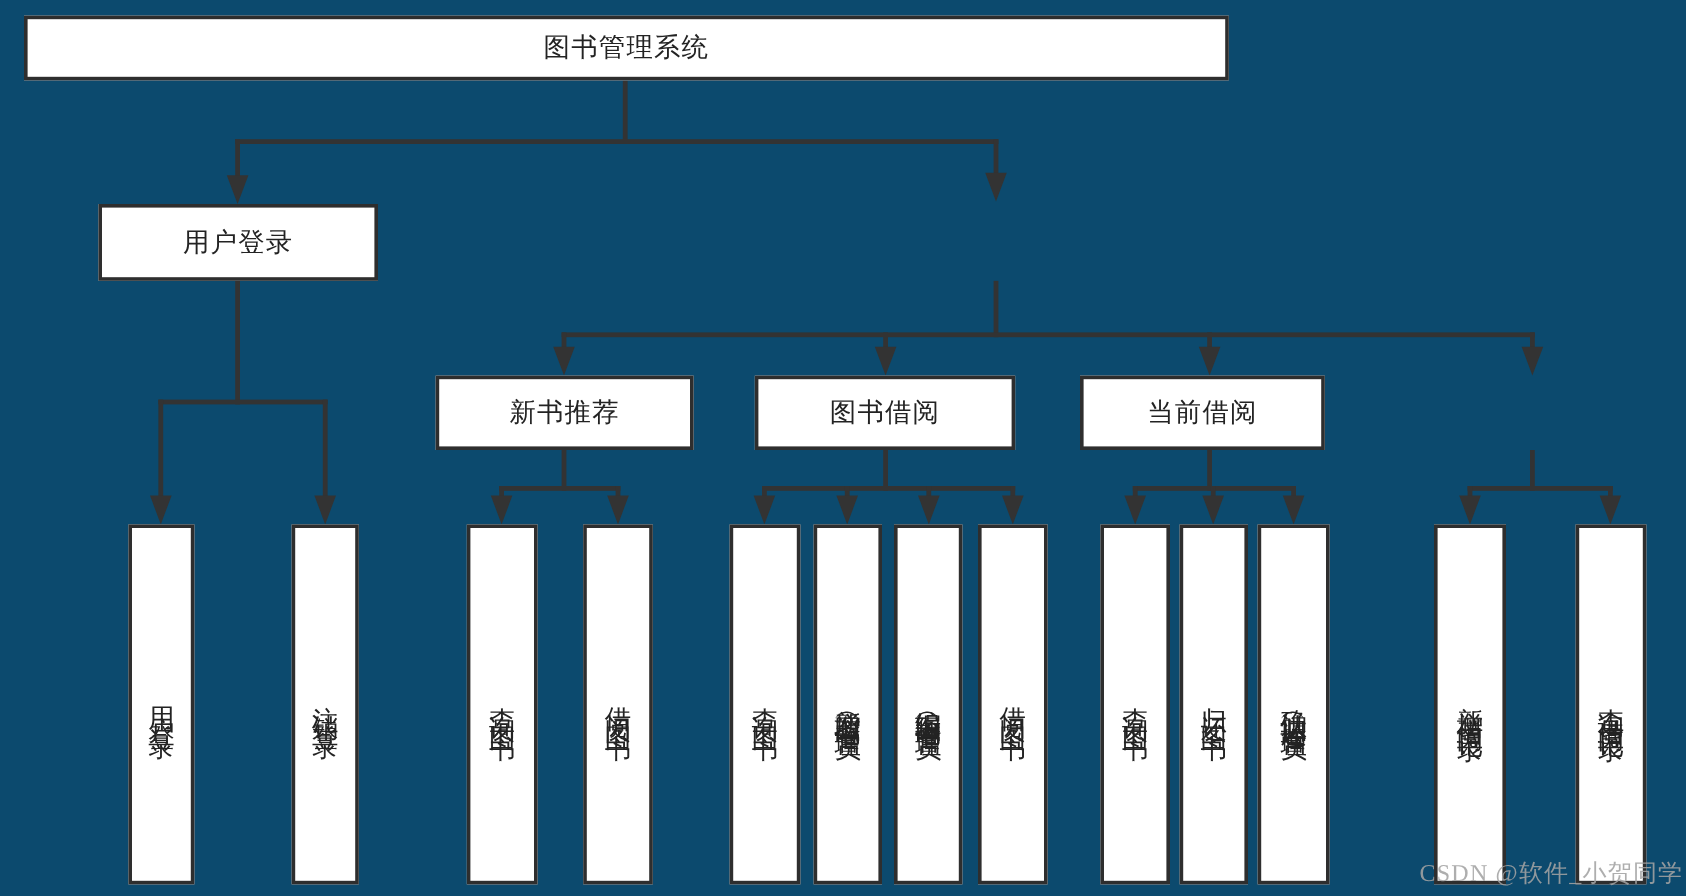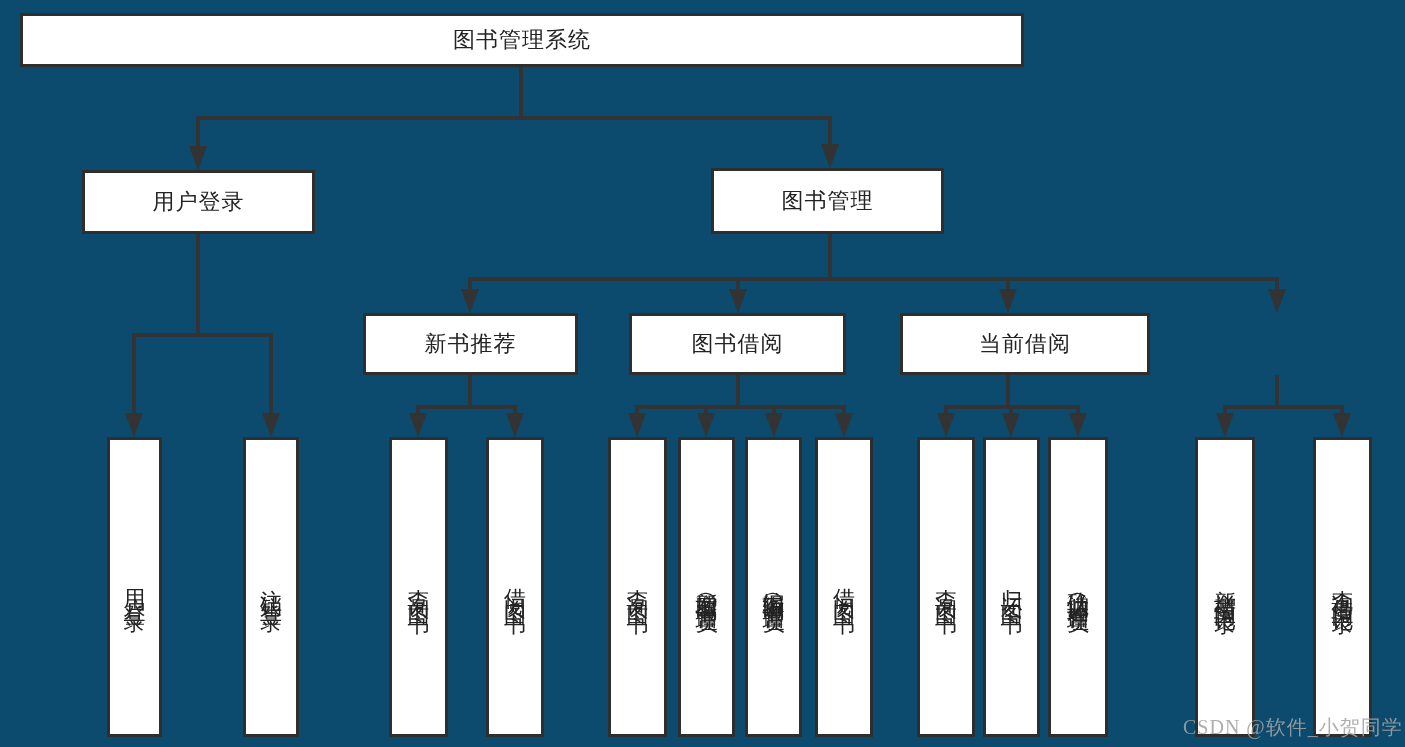--- a/index.html
+++ b/index.html
@@ -111,31 +111,28 @@
       <div class="carrow" style="left: 1333px; top: 413px;"></div>
     </div>
 
   <div class="hbox" style="left:20px;top:13px;width:1004px;height:54px">
     <span>图书管理系统</span>
   </div>
 
   <div class="hbox" style="left:82px;top:170px;width:233px;height:64px">
     <span>用户登录</span>
   </div>
-  <div class="hbox" style="left:711px;top:168px;width:233px;height:66px">
-    <span>图书管理</span>
-  </div>
 
   <div class="hbox" style="left:363px;top:313px;width:215px;height:62px">
     <span>新书推荐</span>
   </div>
   <div class="hbox" style="left:629px;top:313px;width:217px;height:62px">
     <span>图书借阅</span>
   </div>
-  <div class="hbox" style="left:900px;top:313px;width:250px;height:62px">
+  <div class="hbox" style="left:900px;top:313px;width:204px;height:62px">
     <span>当前借阅</span>
   </div>
 
   <div class="vbox" style="left:107px;top:437px;width:55px;height:300px">
     <span>用户登录</span>
   </div>
   <div class="vbox" style="left:243px;top:437px;width:56px;height:300px">
     <span>注销登录</span>
   </div>
 

